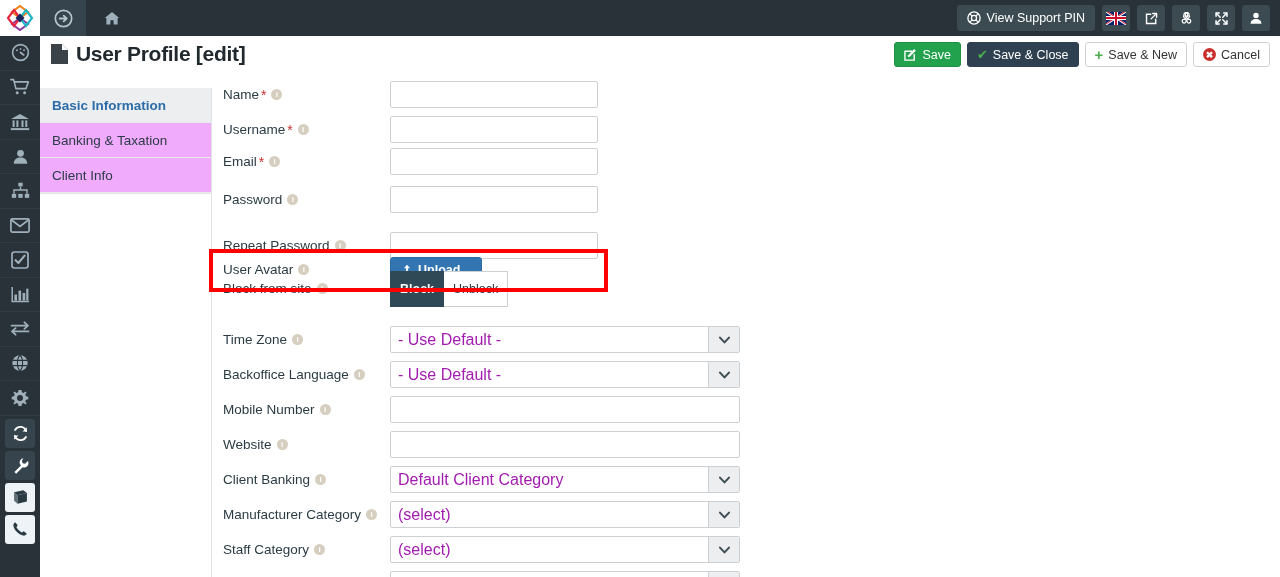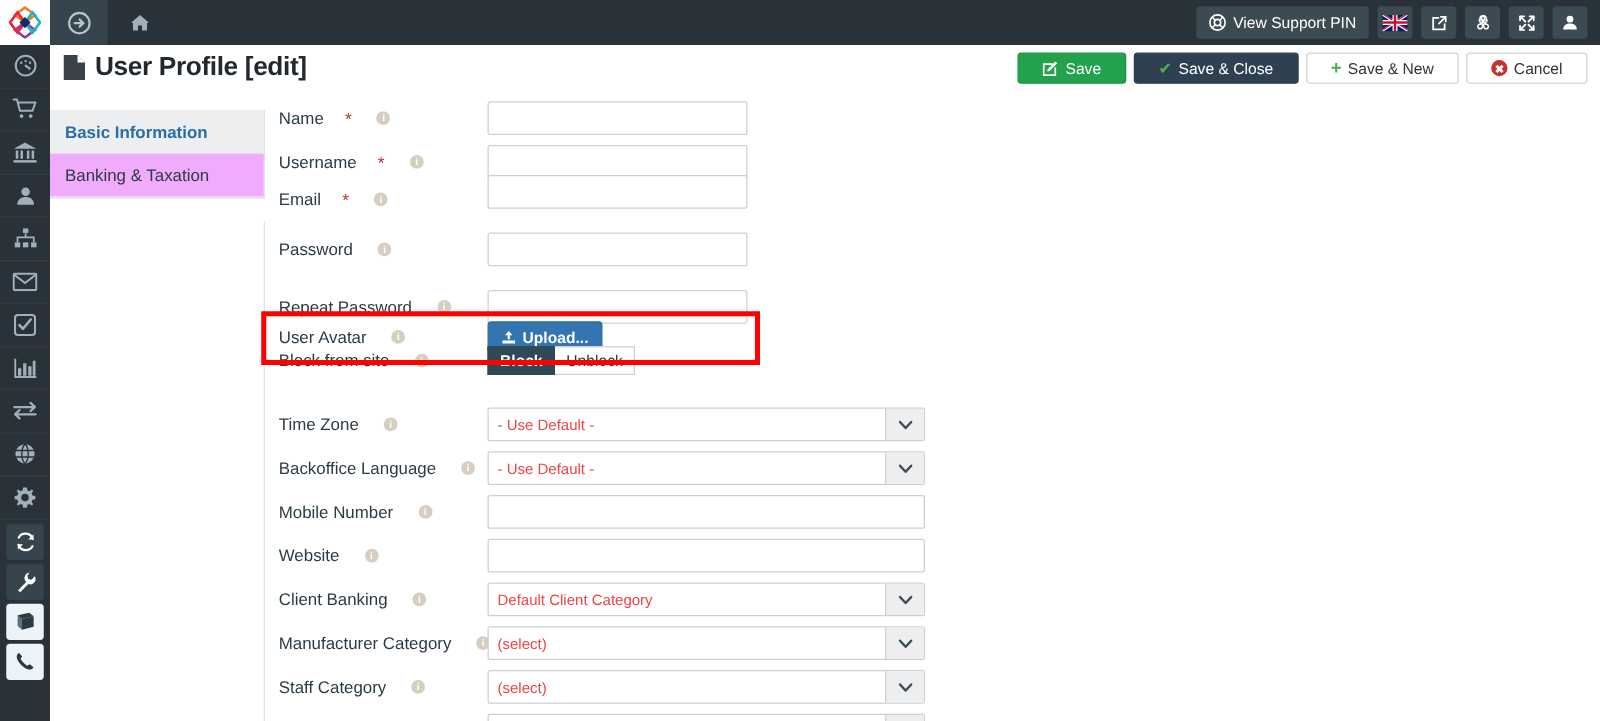--- a/index.html
+++ b/index.html
@@ -112,21 +112,21 @@
   }
   #header-actions {
     position: absolute; right: 10px; top: 6px;
     display: flex; align-items: center; gap: 6px;
   }
   .btn {
     height: 25px;
     border-radius: 3px;
     font-size: 12.5px;
     display: flex; align-items: center; gap: 5px;
-    padding: 0 19px;
+    padding: 0 9px;
     white-space: nowrap;
     border: 1px solid transparent;
   }
   .btn-save { background: #23a24d; color:#fff; border-color:#1f9044; }
   .btn-saveclose { background: #2f4050; color:#fff; border-color:#2f4050; }
   .btn-savenew { background: #fff; color:#333; border-color:#cfd4d8; }
   .btn-cancel { background: #fff; color:#333; border-color:#cfd4d8; }
   .glyph-plus { color:#4caf50; font-weight:bold; font-size:15px; line-height:1; }
   .glyph-x {
     width:13px;height:13px;border-radius:50%;background:#c9302c;color:#fff;
@@ -180,21 +180,21 @@
   .frow {
     position: absolute; left: 0;
     height: 35px;
     display: flex; align-items: center;
   }
   .flabel {
     width: 178px;
     padding-left: 11px;
     font-size: 13.5px;
     color: #2b3b44;
-    display: flex; align-items: center; gap: 20px;
+    display: flex; align-items: center; gap: 5px;
     white-space: nowrap;
   }
   .req { color: #cf2d2d; font-size: 14px; line-height: 1; margin-left:-3px; }
   .info-i {
     width: 11px; height: 11px; border-radius: 50%;
     background: #d6cfc0;
     color: #ffffff;
     font-size: 8px; font-weight: bold; font-style: normal;
     display: inline-flex; align-items: center; justify-content: center;
     line-height: 1;
@@ -214,22 +214,22 @@
     border: 1px solid #cdd0d3;
     border-radius: 2px;
     background: #fff;
     display: flex; align-items: stretch;
     width: 350px;
   }
   .fselect .val {
     flex: 1 1 auto;
     display: flex; align-items: center;
     padding-left: 7px;
-    font-size: 12px;
-    color: #ef4444;
+    font-size: 16px;
+    color: #a21caf;
   }
   .fselect .arrow {
     width: 31px;
     background: #eceef0;
     border-left: 1px solid #cdd0d3;
     display: flex; align-items: center; justify-content: center;
     color: #4a5860;
     font-size: 10px;
   }
 
@@ -242,21 +242,21 @@
     color: #fff;
     font-size: 12.5px;
     font-weight: bold;
     display: flex; align-items: center; gap: 5px;
     padding: 0 10px;
   }
 
   
   .toggle-group { display: flex; }
   .tg-btn {
-    height: 23px;
+    height: 36px;
     font-size: 12.5px;
     display: flex; align-items: center;
     padding: 0 9px;
     border: 1px solid #cdd0d3;
   }
   .tg-btn.on { background:#2f4a56; color:#fff; border-color:#2f4a56; font-weight:bold; }
   .tg-btn.off { background:#fff; color:#2b3b44; border-left:none; }
 
   
   #annotation {
@@ -528,40 +528,43 @@
 
   <div id="tabpanel-rest"></div>
 
   <div id="tabpanel">
     <div class="tab-item active">
       <span>Basic Information</span>
     </div>
     <div class="tab-item">
       <span>Banking &amp; Taxation</span>
     </div>
+    <div class="tab-item">
+      <span>Client Info</span>
+    </div>
   </div>
 
   <div id="form">
       <div class="frow" style="top: 5px;">
         <div class="flabel">
           <span>Name</span>
           <span class="req">*</span>
           <i class="info-i">i</i>
         </div>
         <div class="ftext short"></div>
       </div>
       <div class="frow" style="top: 40px;">
         <div class="flabel">
           <span>Username</span>
           <span class="req">*</span>
           <i class="info-i">i</i>
         </div>
         <div class="ftext short"></div>
       </div>
-      <div class="frow" style="top: 60px; align-items: flex-end;">
+      <div class="frow" style="top: 72px;">
         <div class="flabel">
           <span>Email</span>
           <span class="req">*</span>
           <i class="info-i">i</i>
         </div>
         <div class="ftext short"></div>
       </div>
       <div class="frow" style="top: 110px;">
         <div class="flabel">
           <span>Password</span>

